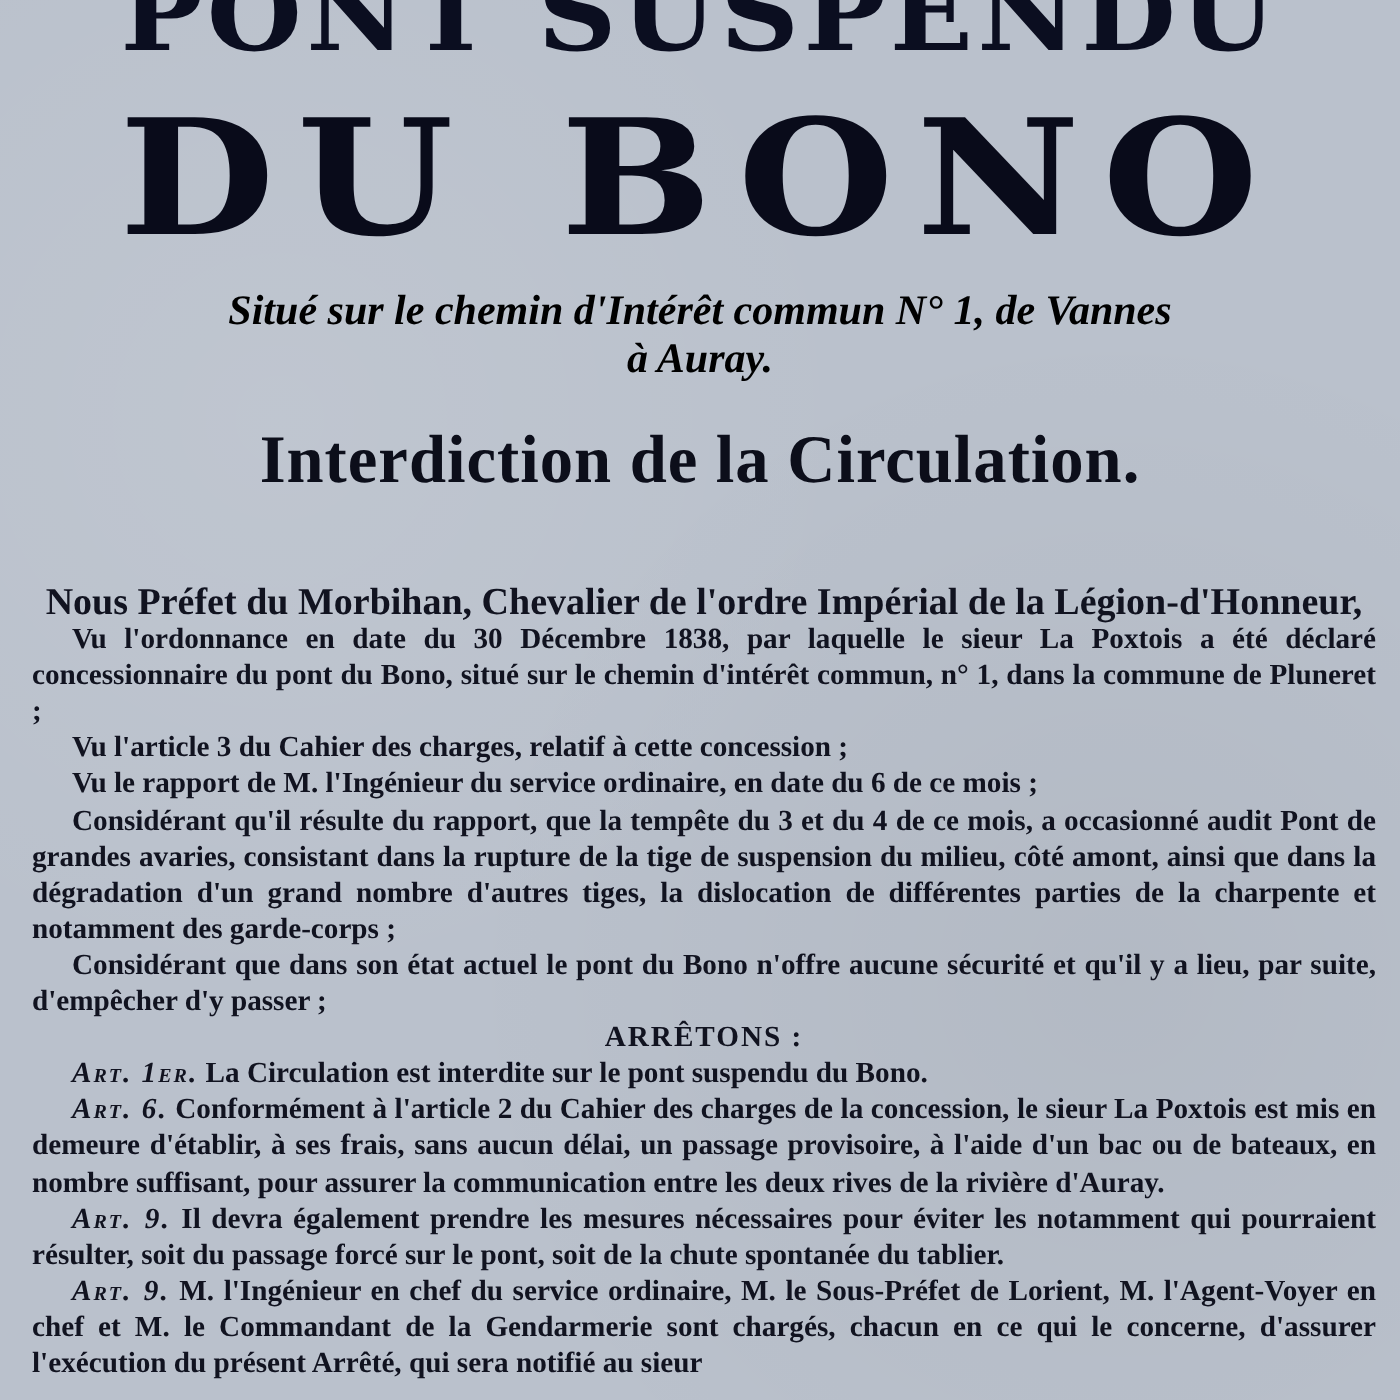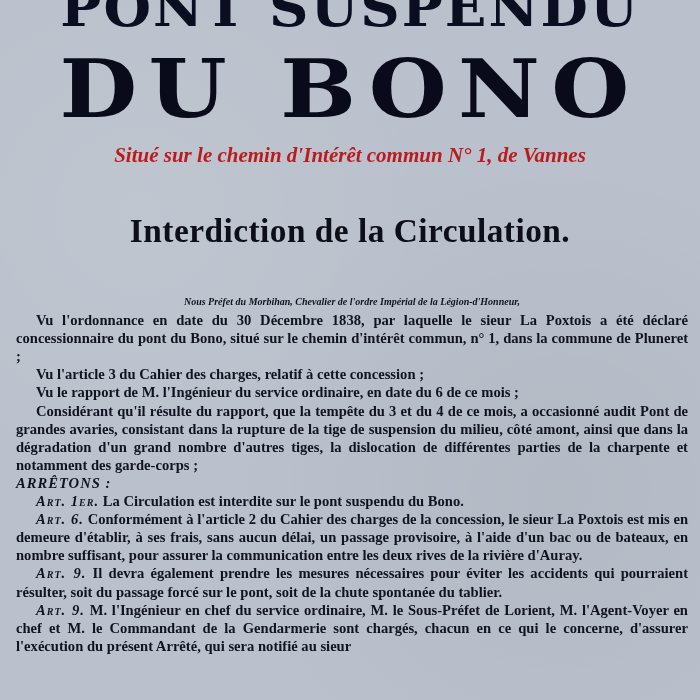--- a/index.html
+++ b/index.html
@@ -21,70 +21,72 @@
   }
   .title2 {
     position:absolute; left:0; width:700px; top:44px; text-align:center;
     font-family:"DejaVu Serif", serif; font-weight:bold;
     font-size:80px; letter-spacing:10px; line-height:90px;
     color:#090b1a; transform:scaleX(1.12);
   }
   .subtitle {
     position:absolute; left:0; width:700px; top:143px; text-align:center;
     font-family:"Liberation Serif", serif; font-style:italic; font-weight:bold;
-    font-size:21px; line-height:24px; color:#b91c1c;
+    font-size:21px; line-height:24px; color:#000000;
   }
   .heading {
     position:absolute; left:0; width:700px; top:211px; text-align:center;
     font-family:"Liberation Serif", serif; font-weight:bold;
     font-size:34px; line-height:40px; letter-spacing:0.5px; color:#0c0e1a;
     transform:scaleX(0.98);
   }
   .body {
     position:absolute; left:16px; width:672px; top:293px;
     font-family:"Liberation Serif", serif; font-weight:bold;
     font-size:14.6px; line-height:18.1px; color:#111320;
     text-align:justify;
   }
   .body p { margin:0; }
   .body .indent { text-indent:20px; }
-  .body .preamble { font-style:italic; text-align:center; font-size:10px; }
-  .body .arretons { letter-spacing:1px;font-style:italic; }
+  .body .preamble { text-align:center; font-size:19px; }
+  .body .arretons { text-align:center; letter-spacing:1px; }
   .art-label { font-variant:small-caps; letter-spacing:1px;font-style:italic; }
 </style>
 </head>
 <body>
 
 <div class="poster">
   <div class="title1">PONT SUSPENDU</div>
   <div class="title2">DU BONO</div>
 
   <div class="subtitle">
     <div>Situé sur le chemin d'Intérêt commun N° 1, de Vannes</div>
+    <div>à Auray.</div>
   </div>
 
   <div class="heading">Interdiction de la Circulation.</div>
 
   <div class="body">
     <p class="preamble">Nous Préfet du Morbihan, Chevalier de l'ordre Impérial de la Légion-d'Honneur,</p>
     <p class="indent">Vu l'ordonnance en date du 30 Décembre 1838, par laquelle le sieur La Poxtois a été déclaré concessionnaire du pont du Bono, situé sur le chemin d'intérêt commun, n° 1, dans la commune de Pluneret ;</p>
     <p class="indent">Vu l'article 3 du Cahier des charges, relatif à cette concession ;</p>
     <p class="indent">Vu le rapport de M. l'Ingénieur du service ordinaire, en date du 6 de ce mois ;</p>
     <p class="indent">Considérant qu'il résulte du rapport, que la tempête du 3 et du 4 de ce mois, a occasionné audit Pont de grandes avaries, consistant dans la rupture de la tige de suspension du milieu, côté amont, ainsi que dans la dégradation d'un grand nombre d'autres tiges, la dislocation de différentes parties de la charpente et notamment des garde-corps ;</p>
+    <p class="indent">Considérant que dans son état actuel le pont du Bono n'offre aucune sécurité et qu'il y a lieu, par suite, d'empêcher d'y passer ;</p>
     <p class="arretons">ARRÊTONS :</p>
     <p class="indent">
       <span class="art-label">Art. 1er.</span>
       <span>La Circulation est interdite sur le pont suspendu du Bono.</span>
     </p>
     <p class="indent">
       <span class="art-label">Art. 6.</span>
       <span>Conformément à l'article 2 du Cahier des charges de la concession, le sieur La Poxtois est mis en demeure d'établir, à ses frais, sans aucun délai, un passage provisoire, à l'aide d'un bac ou de bateaux, en nombre suffisant, pour assurer la communication entre les deux rives de la rivière d'Auray.</span>
     </p>
     <p class="indent">
       <span class="art-label">Art. 9.</span>
-      <span>Il devra également prendre les mesures nécessaires pour éviter les accidents qui pourraient résulter, soit du passage forcé sur le pont, soit de la chute spontanée du tablier.</span>
+      <span>Il devra également prendre les mesures nécessaires pour éviter les notamment qui pourraient résulter, soit du passage forcé sur le pont, soit de la chute spontanée du tablier.</span>
     </p>
     <p class="indent">
       <span class="art-label">Art. 9.</span>
       <span>M. l'Ingénieur en chef du service ordinaire, M. le Sous-Préfet de Lorient, M. l'Agent-Voyer en chef et M. le Commandant de la Gendarmerie sont chargés, chacun en ce qui le concerne, d'assurer l'exécution du présent Arrêté, qui sera notifié au sieur</span>
     </p>
   </div>
 </div>
 
 </body></html>

